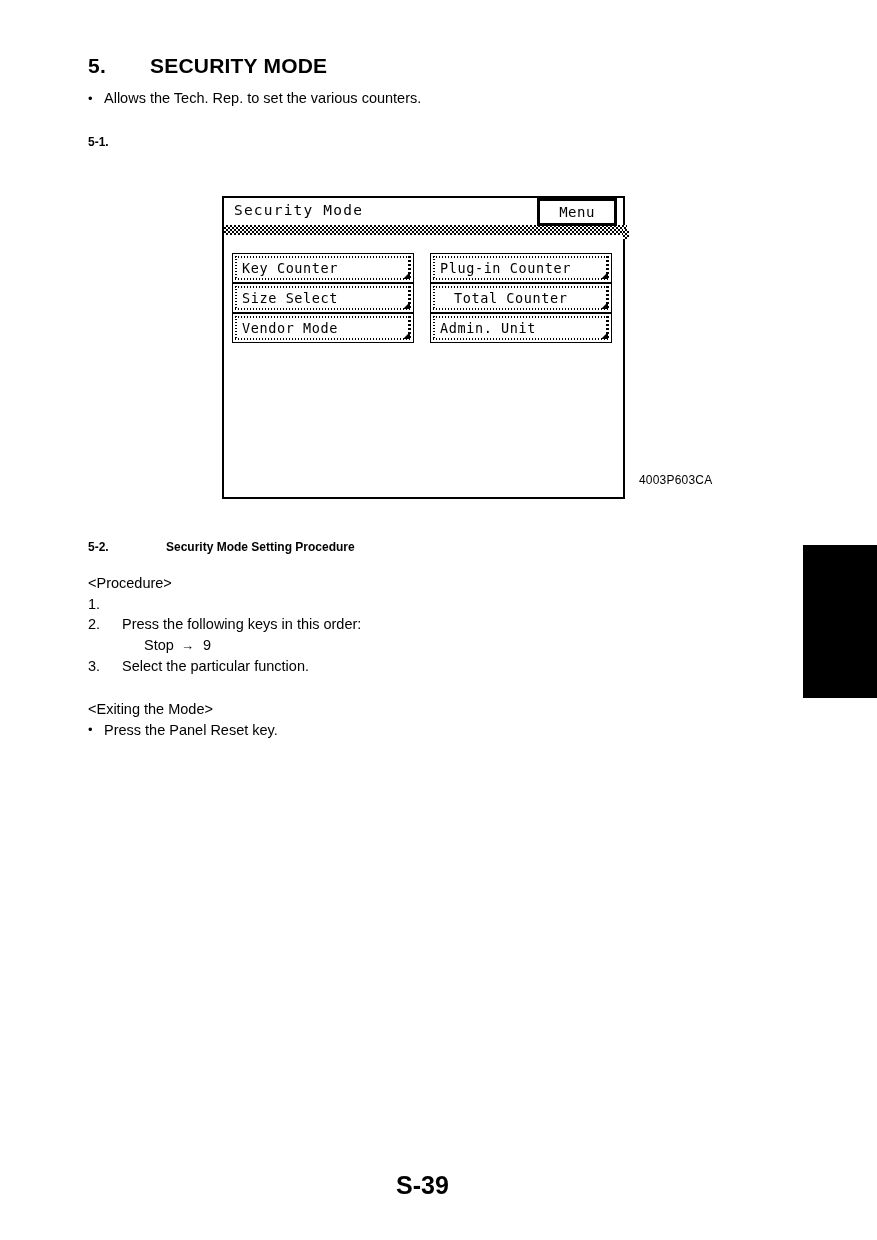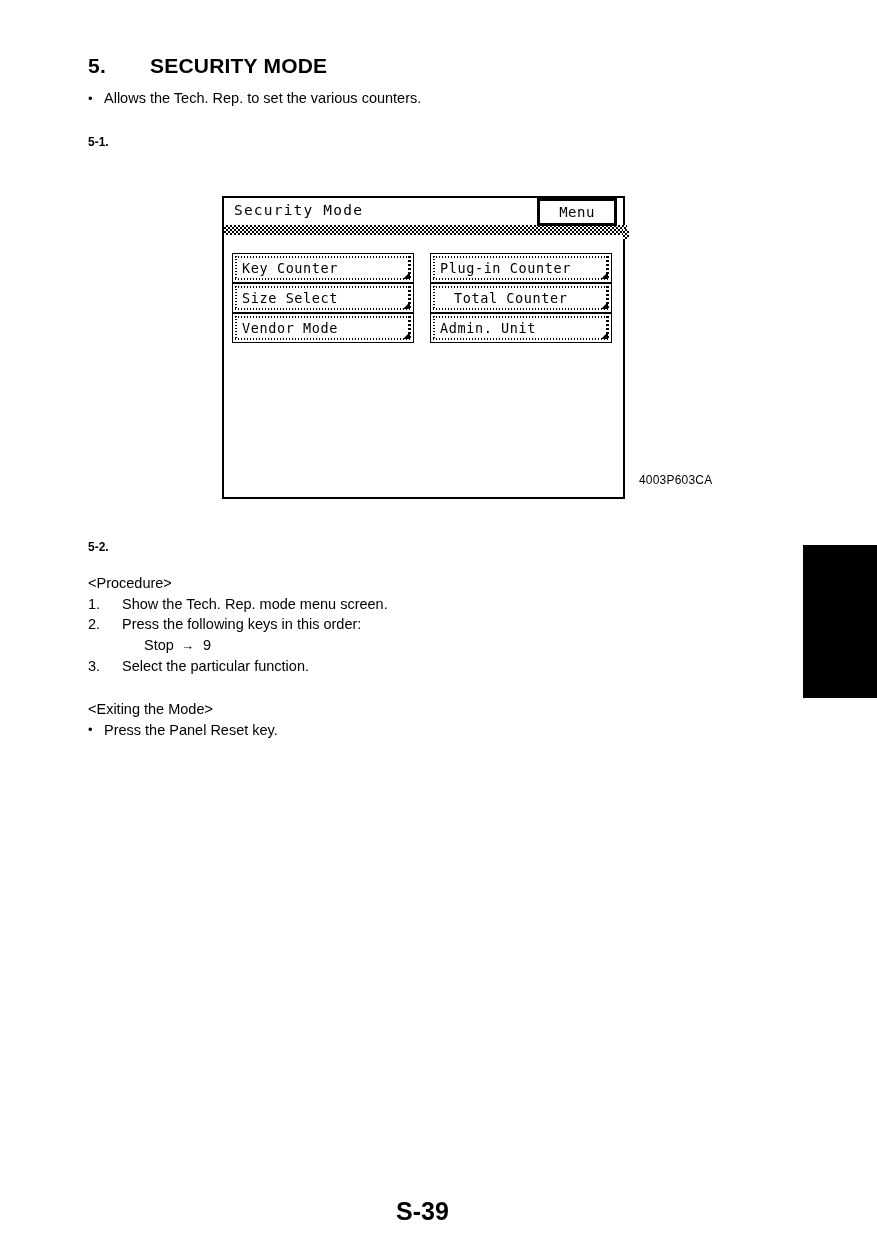--- a/index.html
+++ b/index.html
@@ -97,21 +97,21 @@
     top: 545px;
     width: 74px;
     height: 153px;
     background: #000000;
   }
 
   
   .footer {
     position: absolute;
     left: 0;
-    top: 1197px;
+    top: 1171px;
     width: 845px;
     text-align: center;
     font-size: 25px;
     font-weight: bold;
   }
 
   
   .fig-caption {
     position: absolute;
     left: 639px;
@@ -355,28 +355,28 @@
         </div>
 
       </div>
     </div>
   </div>
 
   <div class="fig-caption">4003P603CA</div>
 
   <div class="h2-row h2-b">
     <span class="h2-num">5-2.</span>
+    <span>Security Mode Setting Procedure</span>
   </div>
 
   <div class="proc-block">
     <div class="proc-line">&lt;Procedure&gt;</div>
 
     <div class="num-line">
       <span class="n">1.</span>
-      <span>Show the Tech. Rep. mode menu screen.</span>
     </div>
 
     <div class="num-line">
       <span class="n">2.</span>
       <span>Press the following keys in this order:</span>
     </div>
 
     <div class="sub-line">
       <span>Stop</span>
       <span class="arrow">→</span>

